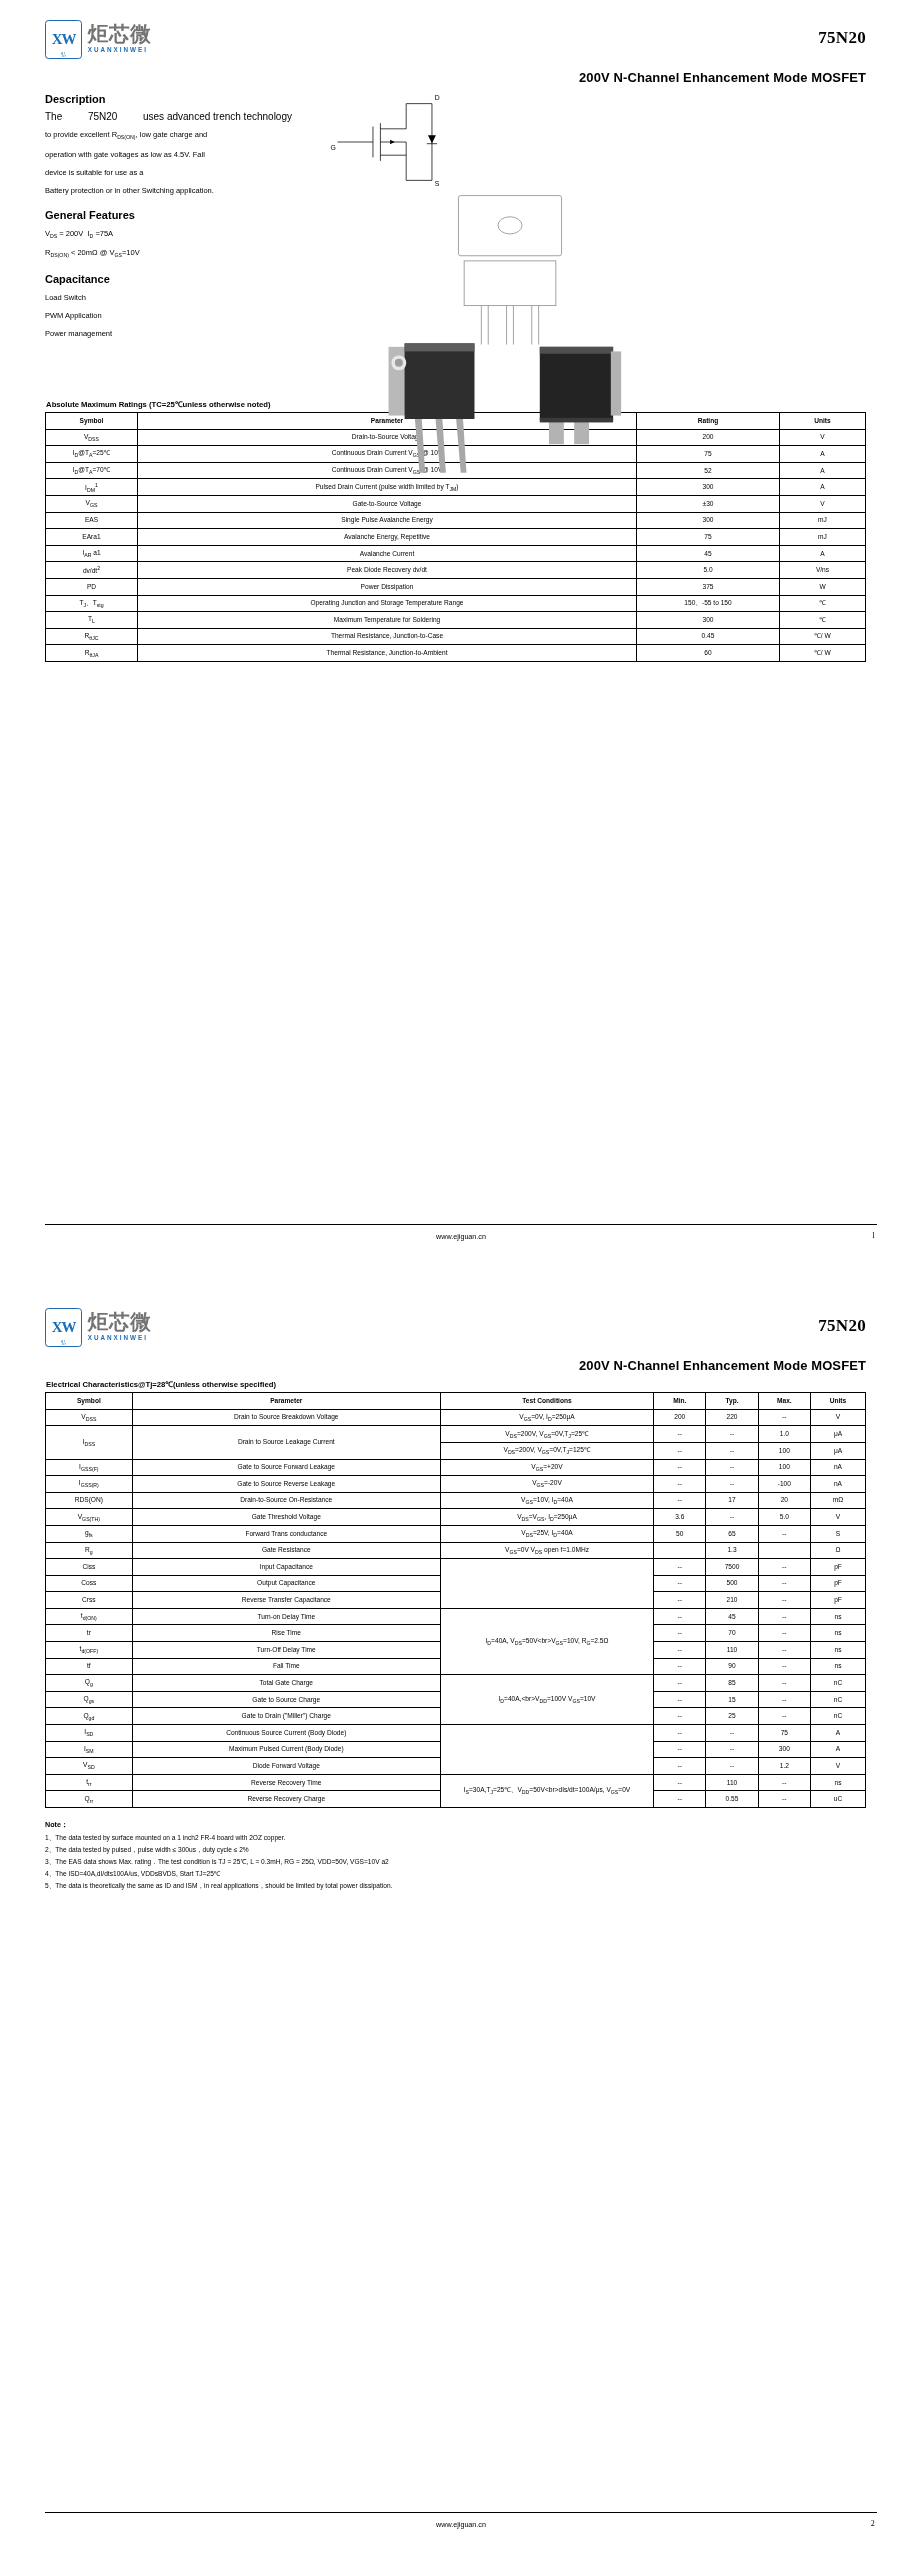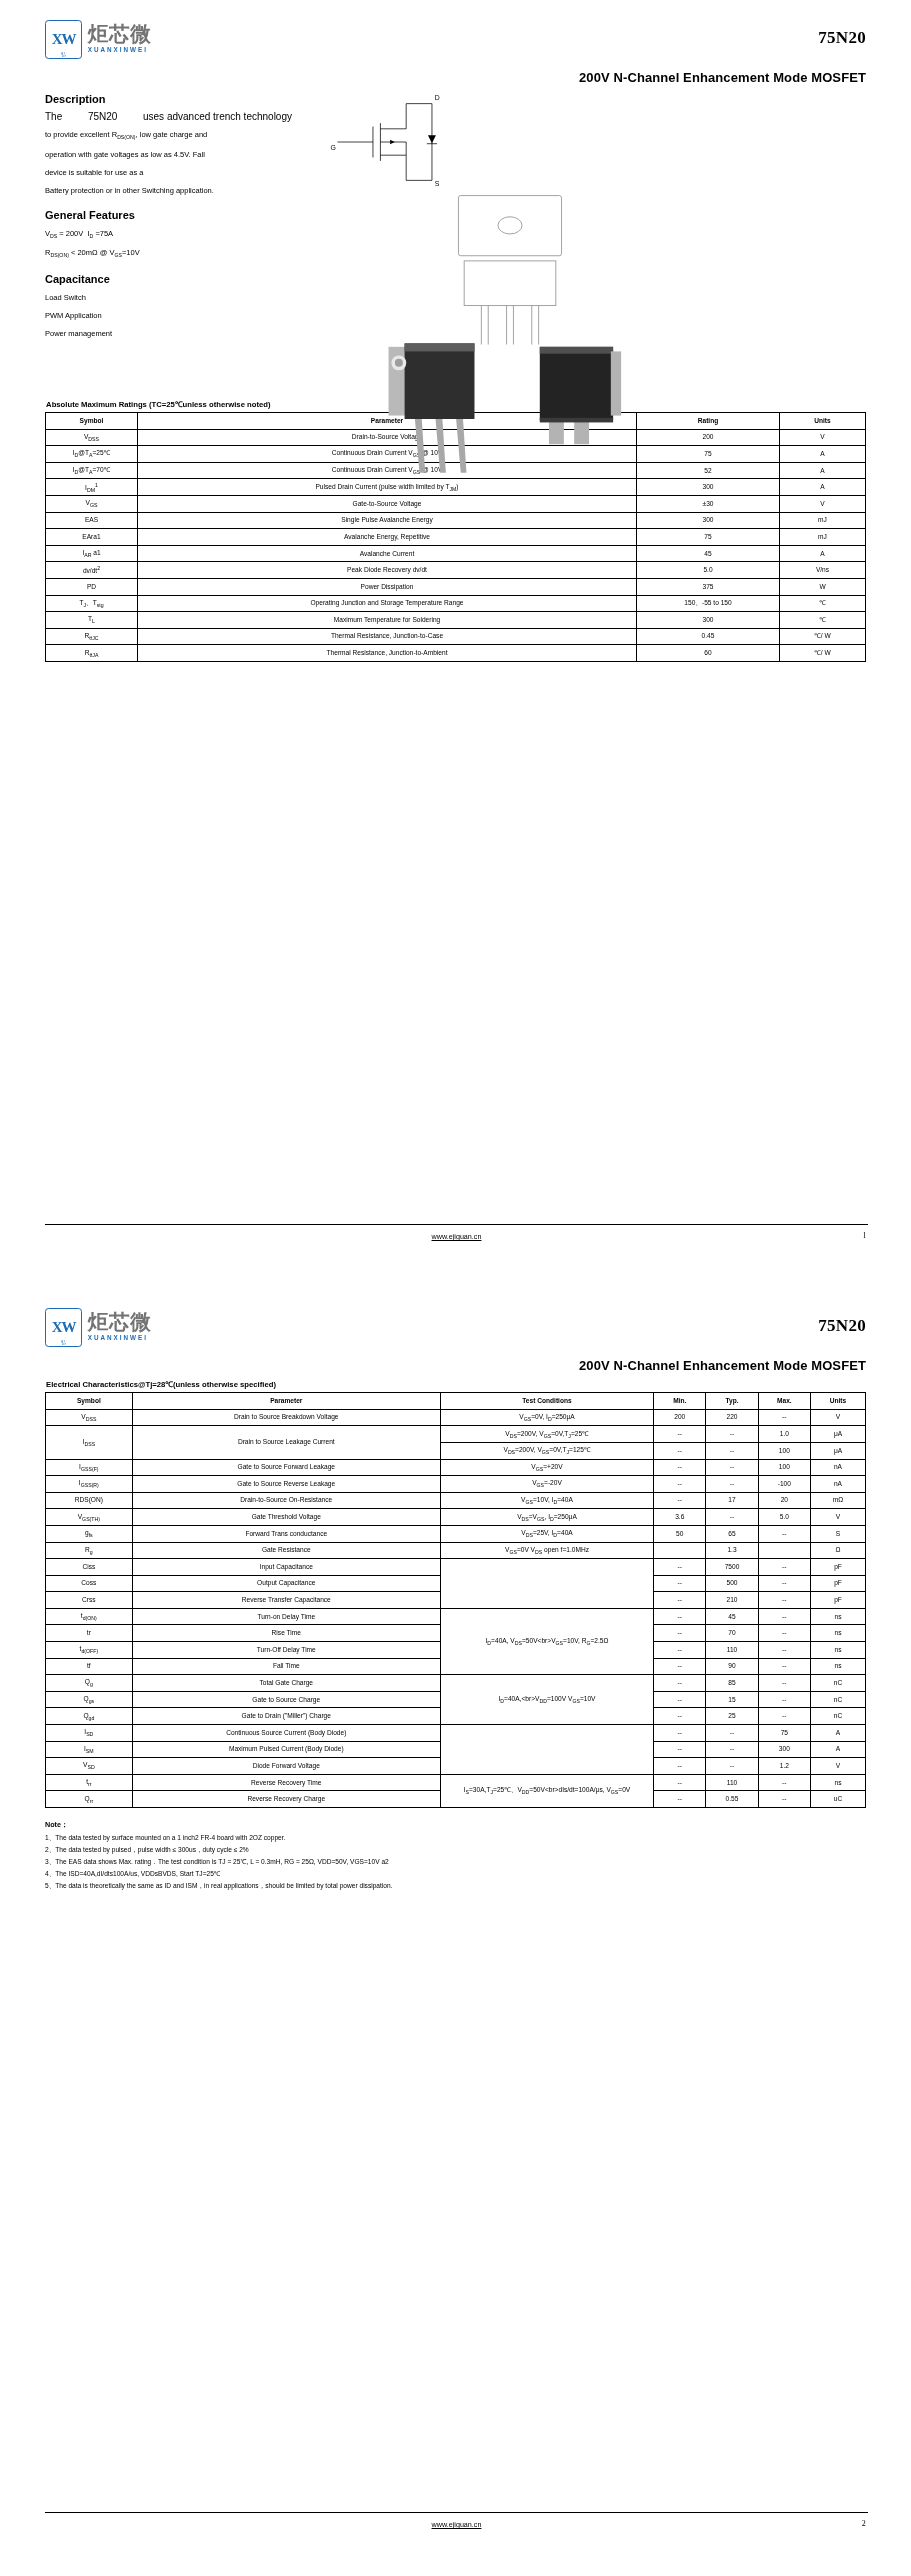--- a/index.html
+++ b/index.html
@@ -143,23 +143,22 @@
   .notes .nt-head { font-size:7.2px; font-weight:bold; margin-bottom:1.7px; }
   .notes .nt {
     font-size:6.6px;
     line-height:12px;
     white-space:nowrap;
   }
 
   
   .footer {
     position:absolute;
-    left:45px; right:43px;
+    left:45px; right:34px;
     bottom:47px;
-    text-decoration:underline;
   }
   .footer .rule { border-top:0.9px solid #000; }
   .footer .f-inner {
     position:relative;
     text-align:center;
     padding-top:6.9px;
     font-size:7.2px;
   }
   .footer .pno {
     position:absolute;

